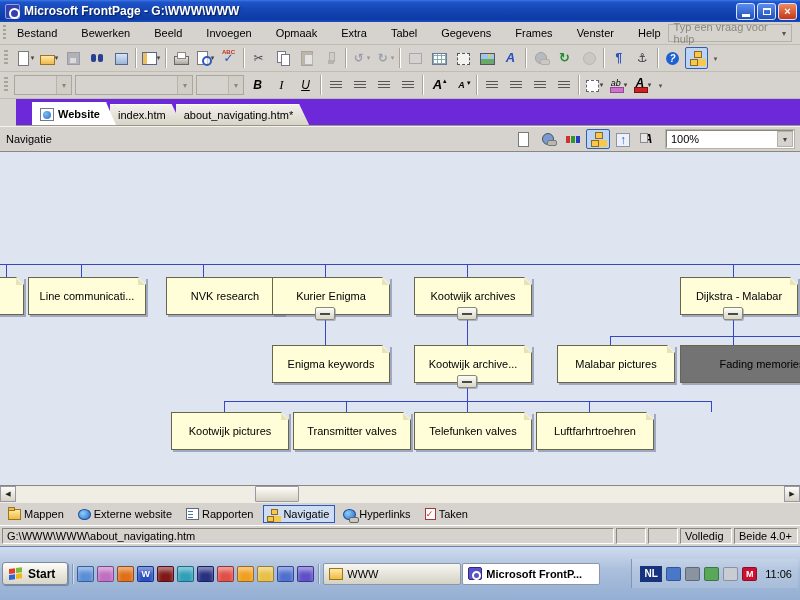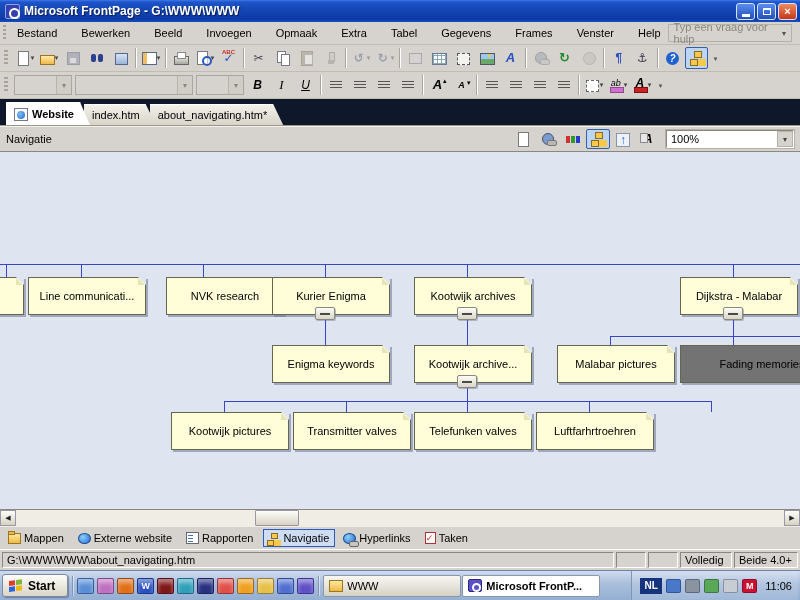--- a/index.html
+++ b/index.html
@@ -96,21 +96,21 @@
   .ic.highlight{font-size:9px;line-height:12px;font-style:italic;}
   .ic.highlight::after{content:"";position:absolute;left:2px;bottom:0;width:12px;height:4px;background:#d070d0;border:1px solid #904a90;}
   .ic.font-color{font-weight:bold;font-size:12px;line-height:13px;}
   .ic.font-color::after{content:"";position:absolute;left:2px;bottom:0;width:12px;height:4px;background:#cc2222;border:1px solid #7a1010;}
   .ic.included-content::before{content:"";position:absolute;left:1px;top:5px;width:4px;height:7px;background:#d23030;box-shadow:5px 0 0 #2a9a2a,10px 0 0 #2a3ac8;}
   .ic.up-level{color:#1e62d0;font-weight:bold;border:1px solid #8a96a8;background:#eef2f8;width:14px;height:14px;line-height:12px;margin-top:1px;}
   .ic.orientation{font-weight:bold;}
   .ic.orientation::before{content:"";position:absolute;left:0;top:2px;width:6px;height:8px;background:#e8e8e0;border:1px solid #889;}
 
   
-  .tabstrip{height:26px;flex:0 0 26px;background:#0f172a;display:flex;align-items:flex-end;padding-left:6px;border-bottom:1px solid #9a968a;}
+  .tabstrip{height:26px;flex:0 0 26px;background:#6d28d9;display:flex;align-items:flex-end;padding-left:16px;border-bottom:1px solid #9a968a;margin-left:16px;}
   .dtab{height:21px;display:flex;align-items:center;gap:4px;padding:0 16px 0 8px;margin-right:-6px;
     background:linear-gradient(#f2f0ea,#d8d4c8);clip-path:polygon(0 0,calc(100% - 10px) 0,100% 100%,0 100%);
     border-top:1px solid #fff;font-size:11px;white-space:nowrap;}
   .dtab.act{background:#fff;font-weight:bold;z-index:2;height:23px;}
   .tabicon{width:14px;height:13px;background:#fff;border:1px solid #778;position:relative;display:inline-block;}
   .tabicon::after{content:"";position:absolute;left:2px;top:2px;width:8px;height:8px;border-radius:50%;background:radial-gradient(circle at 35% 35%,#7ac0f0,#2a6ad0);}
 
   
   .navbar{height:24px;flex:0 0 24px;background:#d6d3ce;display:flex;align-items:center;padding:0 6px;
     border-top:1px solid #f4f2ec;border-bottom:1px solid #8a877e;}
@@ -160,21 +160,21 @@
   .vic.hyperlink::after{content:"";position:absolute;left:5px;top:7px;width:8px;height:4px;background:#c8c8c0;border:1px solid #666;border-radius:2px;}
   .vic.tasks{width:11px;height:12px;background:#fff;border:1px solid #a33;color:#c22;font-size:9px;line-height:11px;text-align:center;font-weight:bold;}
   .vic.tasks::before{content:"✓";}
 
   
   .statusbar{height:20px;flex:0 0 20px;background:#d6d3ce;display:flex;align-items:center;gap:2px;padding:0 2px;border-top:1px solid #fff;}
   .scell{height:16px;border:1px solid;border-color:#8a877e #fff #fff #8a877e;display:flex;align-items:center;padding:0 4px;white-space:nowrap;overflow:hidden;}
   .spath{flex:1;}
 
   
-  .taskbar{height:29px;flex:0 0 29px;background:linear-gradient(#cfdcee,#a9bedb 45%,#94afd3);display:flex;align-items:center;padding:0 2px;gap:4px;border-top:1px solid #6a84ac;}
+  .taskbar{height:29px;flex:0 0 29px;background:linear-gradient(#cfdcee,#a9bedb 45%,#94afd3);display:flex;align-items:center;padding:12px 2px;gap:4px;border-top:1px solid #6a84ac;}
   .startbtn{height:23px;display:inline-flex;align-items:center;gap:5px;padding:0 12px 0 6px;border-radius:3px;
     background:linear-gradient(#fdfdf8,#d9d5c6);border:1px solid #7f8aa0;box-shadow:1px 1px 1px rgba(20,40,80,.35);font-weight:bold;font-size:12px;}
   .winflag{width:14px;height:12px;position:relative;transform:skewY(-8deg);display:inline-block;}
   .winflag::before{content:"";position:absolute;left:0;top:0;width:6px;height:5px;background:#e23d2c;
     box-shadow:7px 0 0 #7eb93c,0 6px 0 #2a66d8,7px 6px 0 #f0b818;}
   .tbsep{width:1px;height:20px;background:#7f96b8;box-shadow:1px 0 0 rgba(255,255,255,.5);}
   .ql{display:flex;align-items:center;gap:3px;}
   .qli{width:17px;height:16px;border-radius:2px;display:flex;align-items:center;justify-content:center;
     color:#fff;font-size:9px;font-weight:bold;border:1px solid rgba(0,0,40,.35);box-shadow:inset 0 4px 4px rgba(255,255,255,.45);}
   .tasks{display:flex;align-items:center;gap:1px;flex:1;}

